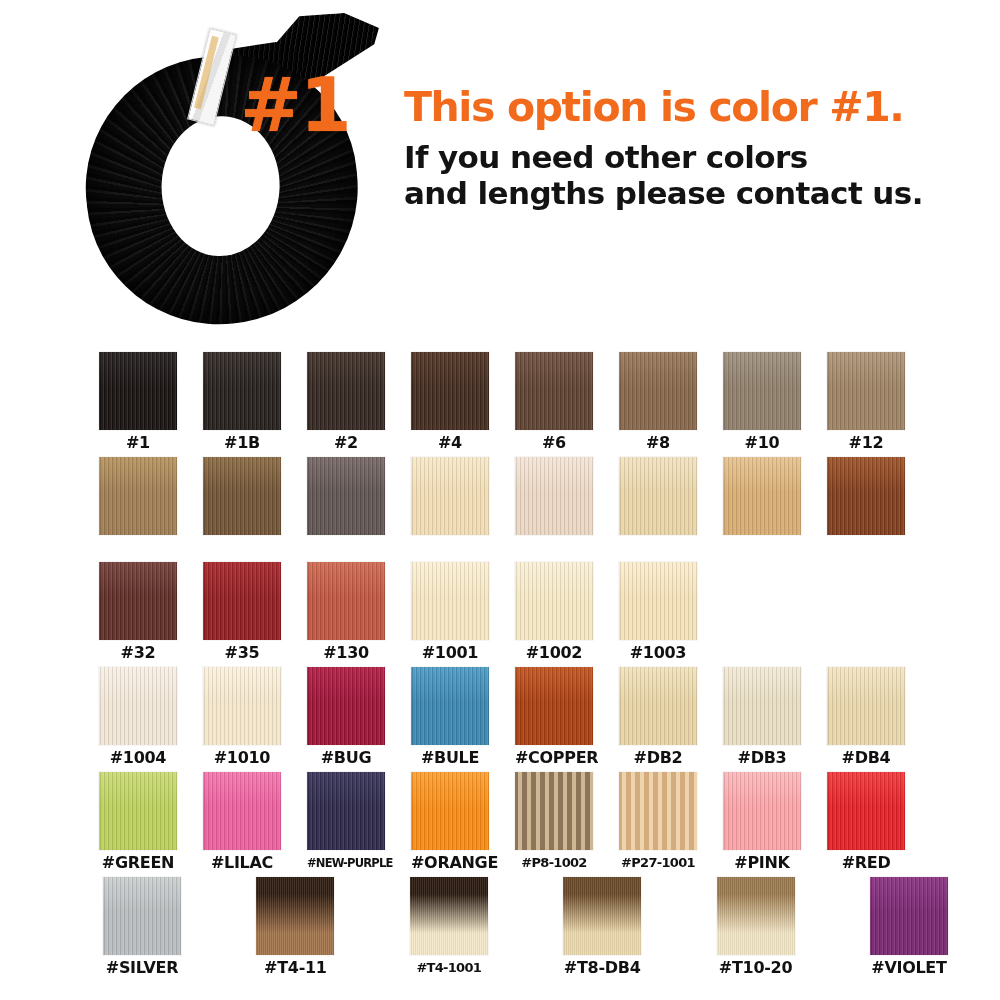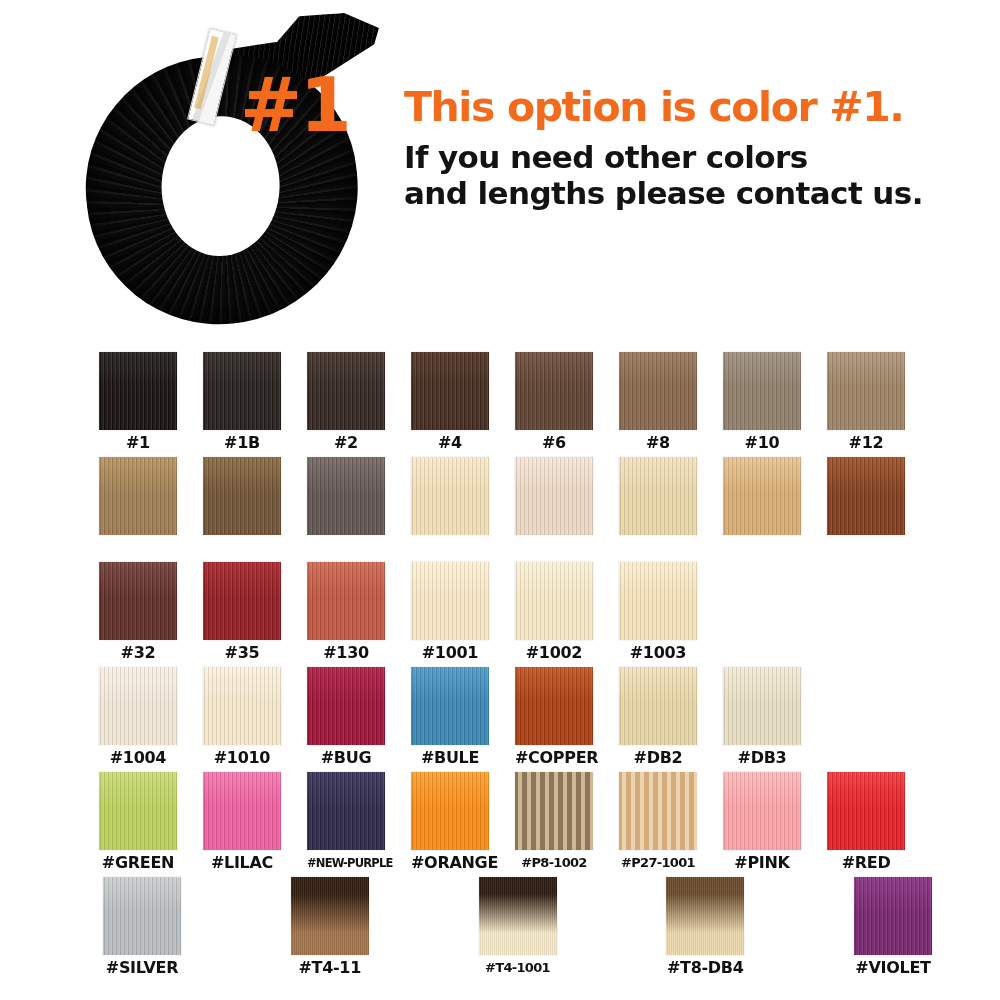--- a/index.html
+++ b/index.html
@@ -77,21 +77,21 @@
   }
   .subline{
     color:#131313;font-size:31px;font-weight:bold;line-height:1.18;
     font-family:"DejaVu Sans", sans-serif;letter-spacing:-.6px;
     margin:0;white-space:nowrap;
   }
 
   
   #swatch-grid{position:absolute;left:0;top:352px;width:1000px;}
   .swatch-row{display:flex;justify-content:flex-start;padding-left:99px;margin-bottom:0;}
-  .swatch-row.spread{justify-content:space-between;padding-left:103px;padding-right:68px;}
+  .swatch-row.spread{justify-content:space-between;padding-left:103px;padding-right:52px;}
   .swatch-cell{width:78px;margin-right:26px;}
   .swatch-row.spread .swatch-cell{margin-right:0;}
   .swatch-chip{
     width:78px;height:78px;display:block;
     box-shadow:0 0 0 1px rgba(0,0,0,.04);
   }
   .swatch-label{
     display:block;text-align:center;
     font-family:"DejaVu Sans", sans-serif;
     font-weight:bold;color:#111;
@@ -244,20 +244,24 @@
         <span class="swatch-label">#COPPER</span>
       </div>
       <div class="swatch-cell">
         <span class="swatch-chip" style="background: repeating-linear-gradient(90deg, rgba(255, 255, 255, 0.13) 0px, rgba(255, 255, 255, 0.13) 1px, rgba(0, 0, 0, 0.1) 1px, rgba(0, 0, 0, 0.1) 2px, rgba(255, 255, 255, 0.05) 2px, rgba(255, 255, 255, 0.05) 4px), linear-gradient(rgb(241, 226, 189) 0%, rgb(230, 210, 164) 45%, rgb(230, 210, 164) 100%);"></span>
         <span class="swatch-label">#DB2</span>
       </div>
       <div class="swatch-cell">
         <span class="swatch-chip" style="background: repeating-linear-gradient(90deg, rgba(255, 255, 255, 0.13) 0px, rgba(255, 255, 255, 0.13) 1px, rgba(0, 0, 0, 0.1) 1px, rgba(0, 0, 0, 0.1) 2px, rgba(255, 255, 255, 0.05) 2px, rgba(255, 255, 255, 0.05) 4px), linear-gradient(rgb(242, 234, 214) 0%, rgb(231, 220, 194) 45%, rgb(231, 220, 194) 100%);"></span>
         <span class="swatch-label">#DB3</span>
       </div>
+      <div class="swatch-cell">
+        <span class="swatch-chip" style="background: repeating-linear-gradient(90deg, rgba(255, 255, 255, 0.13) 0px, rgba(255, 255, 255, 0.13) 1px, rgba(0, 0, 0, 0.1) 1px, rgba(0, 0, 0, 0.1) 2px, rgba(255, 255, 255, 0.05) 2px, rgba(255, 255, 255, 0.05) 4px), linear-gradient(rgb(243, 229, 196) 0%, rgb(232, 214, 171) 45%, rgb(232, 214, 171) 100%);"></span>
+        <span class="swatch-label">#DB4</span>
+      </div>
     </div>
     <div class="row-gap-sm"></div>
     <div class="swatch-row">
       <div class="swatch-cell">
         <span class="swatch-chip" style="background: repeating-linear-gradient(90deg, rgba(255, 255, 255, 0.13) 0px, rgba(255, 255, 255, 0.13) 1px, rgba(0, 0, 0, 0.1) 1px, rgba(0, 0, 0, 0.1) 2px, rgba(255, 255, 255, 0.05) 2px, rgba(255, 255, 255, 0.05) 4px), linear-gradient(rgb(201, 218, 119) 0%, rgb(185, 206, 92) 45%, rgb(185, 206, 92) 100%);"></span>
         <span class="swatch-label">#GREEN</span>
       </div>
       <div class="swatch-cell">
         <span class="swatch-chip" style="background: repeating-linear-gradient(90deg, rgba(255, 255, 255, 0.13) 0px, rgba(255, 255, 255, 0.13) 1px, rgba(0, 0, 0, 0.1) 1px, rgba(0, 0, 0, 0.1) 2px, rgba(255, 255, 255, 0.05) 2px, rgba(255, 255, 255, 0.05) 4px), linear-gradient(rgb(242, 119, 173) 0%, rgb(234, 94, 156) 45%, rgb(234, 94, 156) 100%);"></span>
         <span class="swatch-label">#LILAC</span>
@@ -299,18 +303,22 @@
       </div>
       <div class="swatch-cell">
         <span class="swatch-chip" style="background: repeating-linear-gradient(90deg, rgba(255, 255, 255, 0.1) 0px, rgba(255, 255, 255, 0.1) 1px, rgba(0, 0, 0, 0.07) 1px, rgba(0, 0, 0, 0.07) 2px), linear-gradient(rgb(43, 26, 16) 0%, rgb(43, 26, 16) 22%, rgb(246, 233, 202) 72%, rgb(246, 233, 202) 100%);"></span>
         <span class="swatch-label sm">#T4-1001</span>
       </div>
       <div class="swatch-cell">
         <span class="swatch-chip" style="background: repeating-linear-gradient(90deg, rgba(255, 255, 255, 0.1) 0px, rgba(255, 255, 255, 0.1) 1px, rgba(0, 0, 0, 0.07) 1px, rgba(0, 0, 0, 0.07) 2px), linear-gradient(rgb(106, 74, 42) 0%, rgb(106, 74, 42) 22%, rgb(236, 217, 173) 72%, rgb(236, 217, 173) 100%);"></span>
         <span class="swatch-label">#T8-DB4</span>
       </div>
       <div class="swatch-cell">
+        <span class="swatch-chip" style="background: repeating-linear-gradient(90deg, rgba(255, 255, 255, 0.1) 0px, rgba(255, 255, 255, 0.1) 1px, rgba(0, 0, 0, 0.07) 1px, rgba(0, 0, 0, 0.07) 2px), linear-gradient(rgb(155, 123, 80) 0%, rgb(155, 123, 80) 22%, rgb(243, 230, 198) 72%, rgb(243, 230, 198) 100%);"></span>
+        <span class="swatch-label">#T10-20</span>
+      </div>
+      <div class="swatch-cell">
         <span class="swatch-chip" style="background: repeating-linear-gradient(90deg, rgba(255, 255, 255, 0.13) 0px, rgba(255, 255, 255, 0.13) 1px, rgba(0, 0, 0, 0.1) 1px, rgba(0, 0, 0, 0.1) 2px, rgba(255, 255, 255, 0.05) 2px, rgba(255, 255, 255, 0.05) 4px), linear-gradient(rgb(138, 50, 130) 0%, rgb(118, 36, 110) 45%, rgb(118, 36, 110) 100%);"></span>
         <span class="swatch-label">#VIOLET</span>
       </div>
     </div>
     <div class="row-gap-sm"></div>
   </div>
 
 </body></html>

